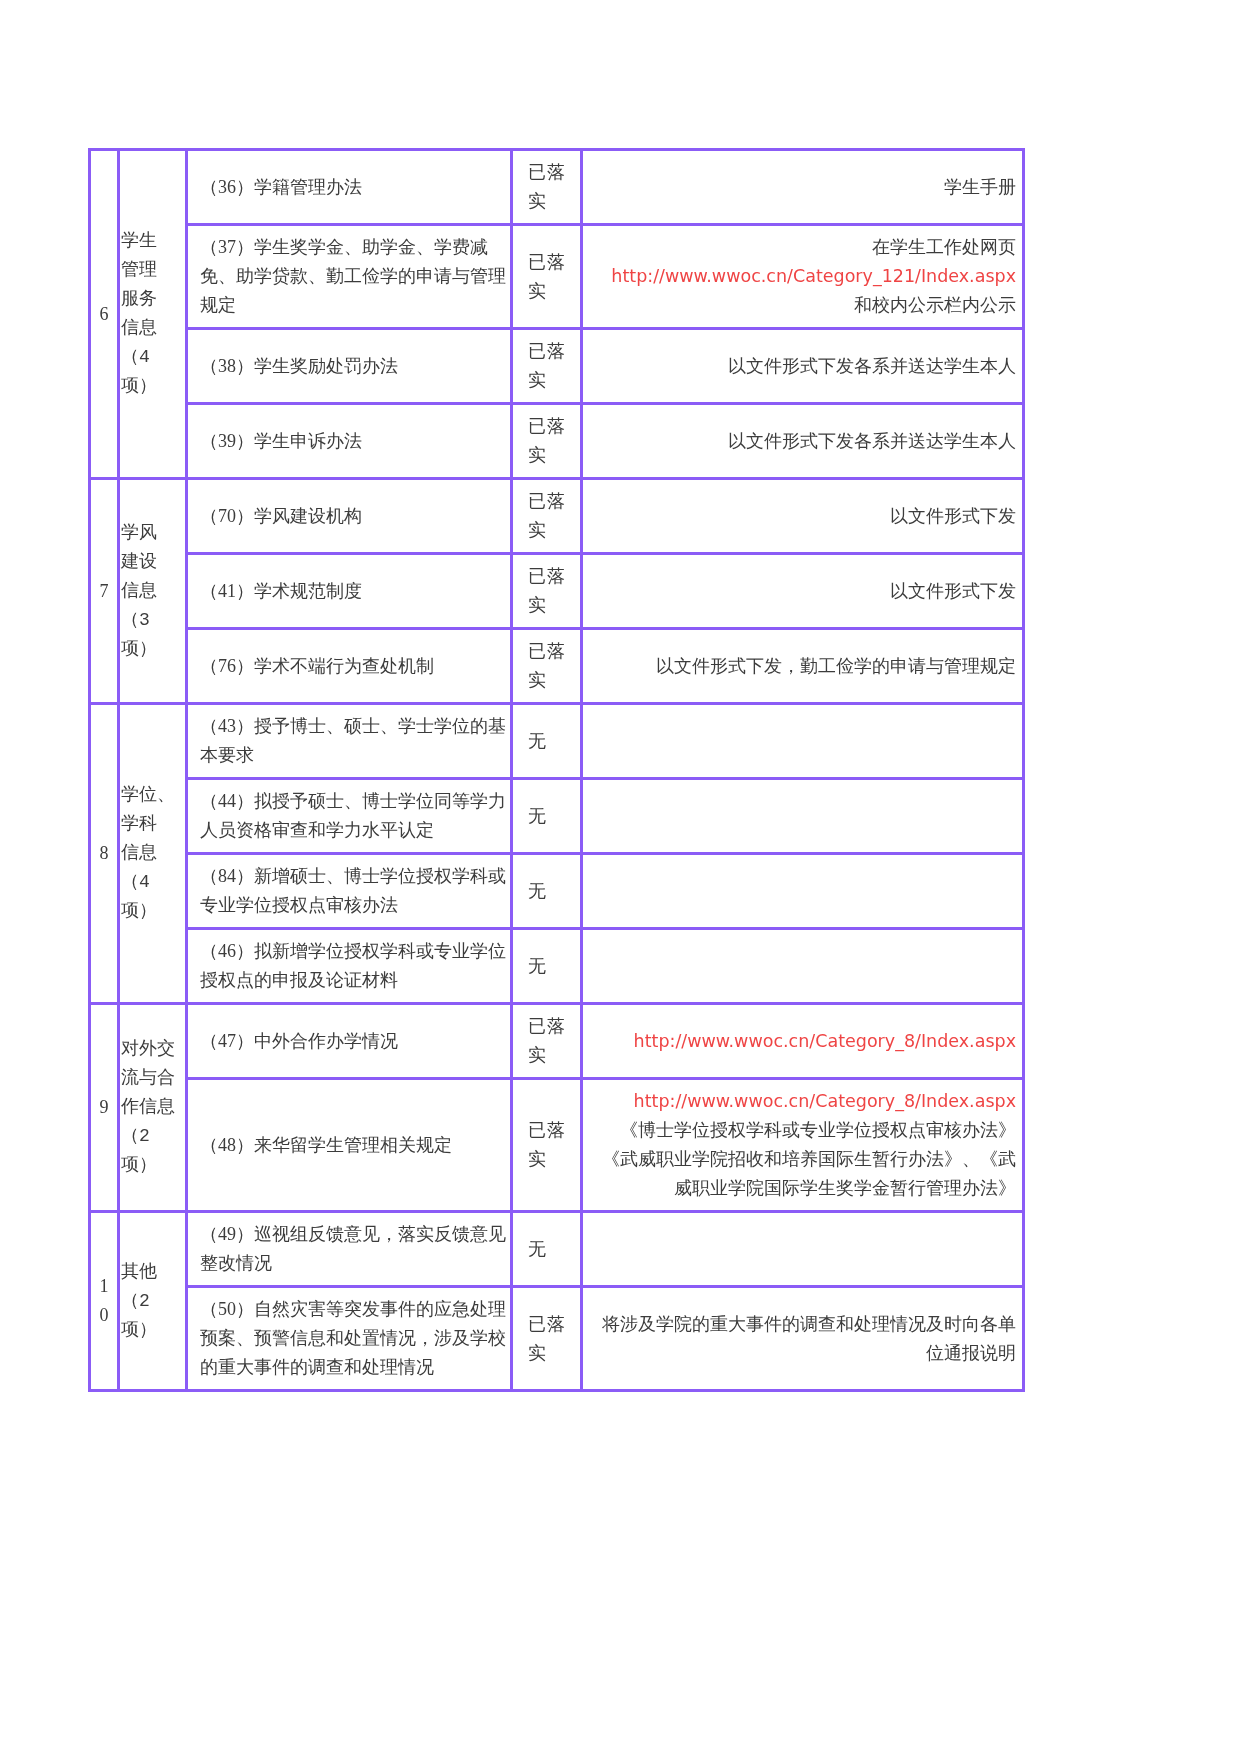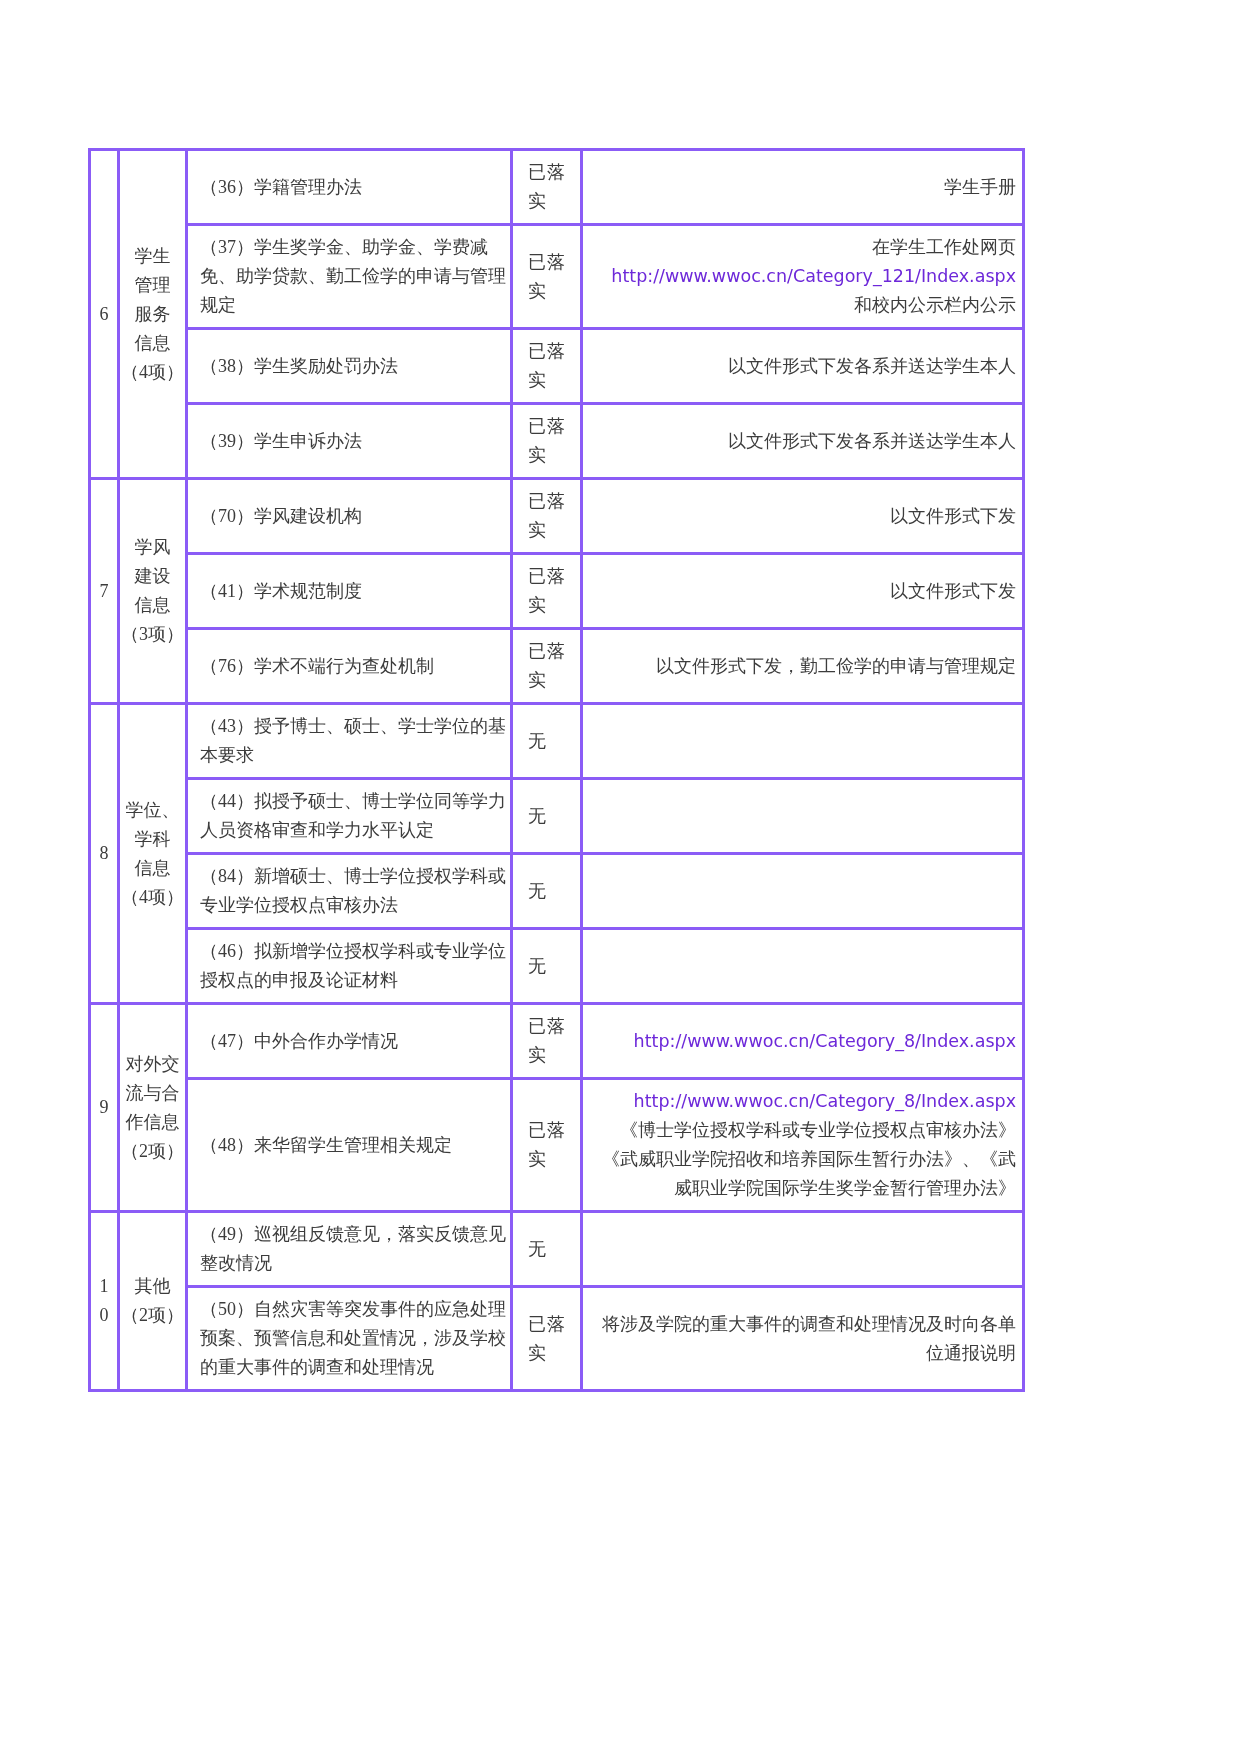--- a/index.html
+++ b/index.html
@@ -14,28 +14,28 @@
     border:2px solid #3f3f3f;
   }
   td{
     border:3px solid #8b5cf6;
     font-size:18px;line-height:29px;
     vertical-align:middle;
     padding:7px 4px 7px 12px;
     overflow:hidden;
   }
   td.col-num{text-align:center;padding:7px 2px;white-space:pre-line;}
-  td.col-cat{text-align:center;padding:23px 1px;white-space:pre-line;}
+  td.col-cat{padding:23px 1px;white-space:pre-line;font-family:Liberation Mono, monospace;}
   td.col-item{}
   td.col-status{padding:7px 2px 7px 15px;letter-spacing:1px;}
   td.col-detail{padding:7px 6px 7px 11px;text-align:right;}
   .line{min-height:29px;}
   .line.url{
     font-family:"DejaVu Sans","Liberation Sans",sans-serif;
-    color:#6d28d9;font-size:17.5px;letter-spacing:0;
+    color:#ef4444;font-size:17.5px;letter-spacing:0;
   }
 </style>
 </head>
 <body>
 
 <div class="page">
   <table class="disclosure">
     <colgroup>
       <col style="width:29px">
       <col style="width:68px">

